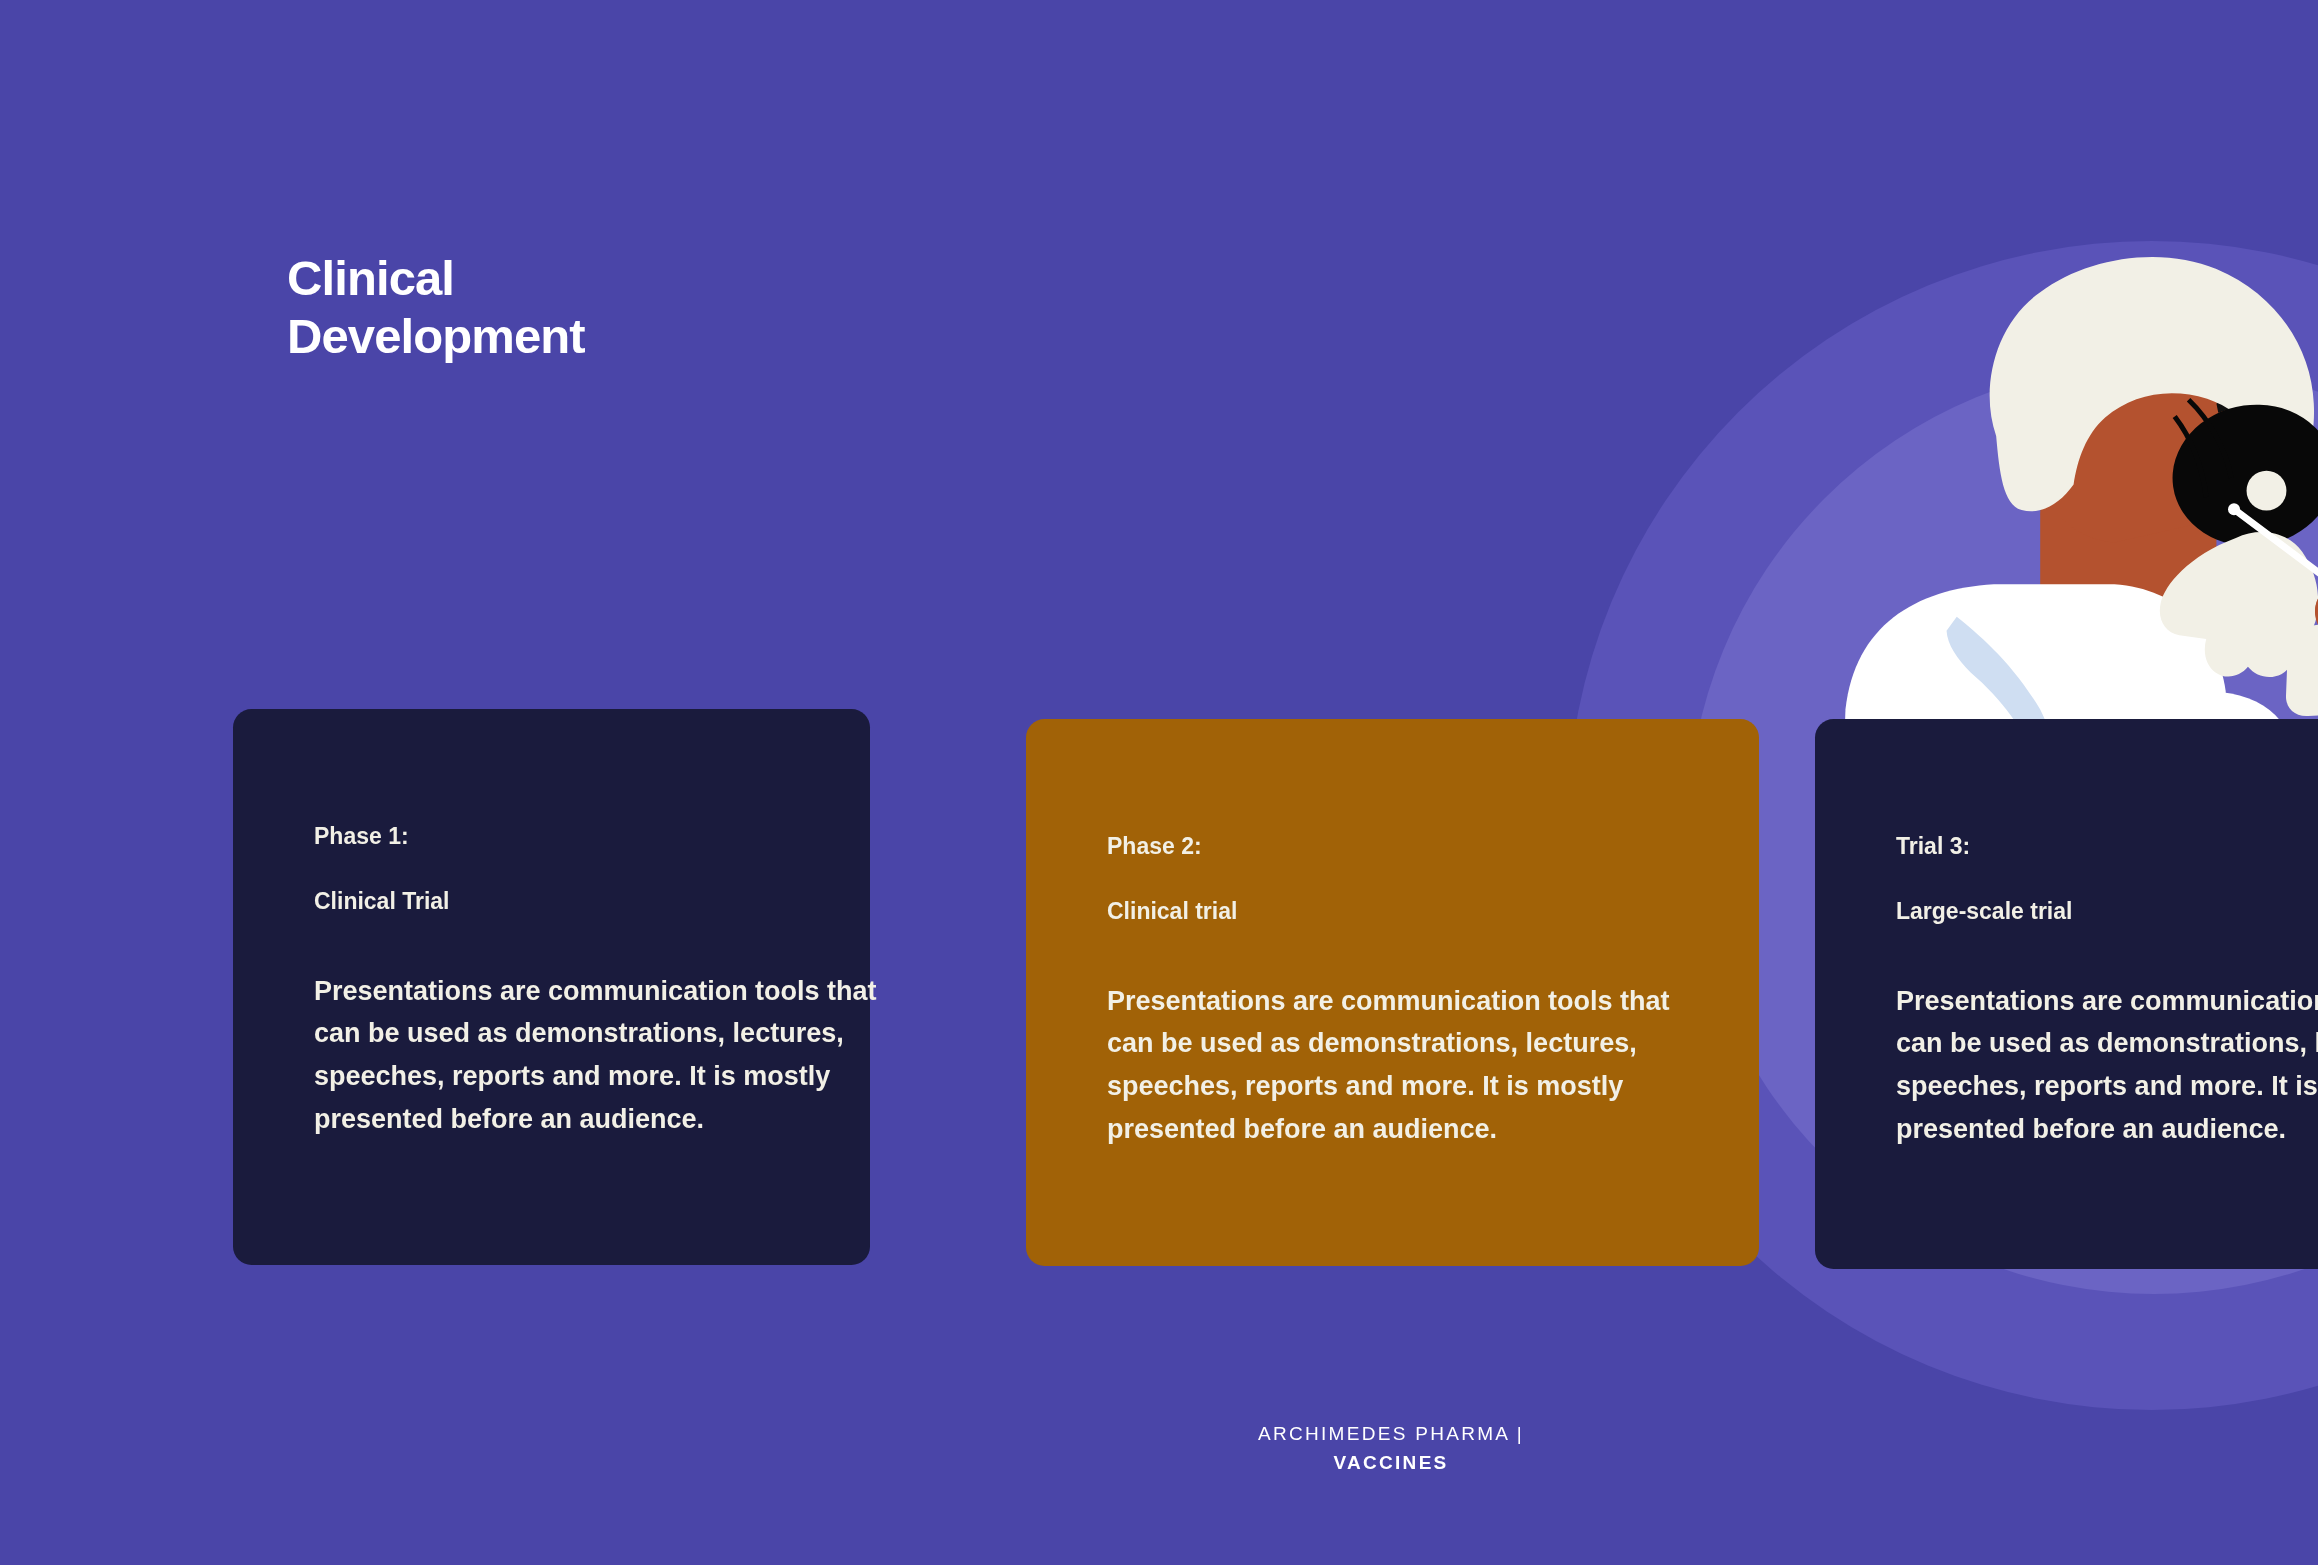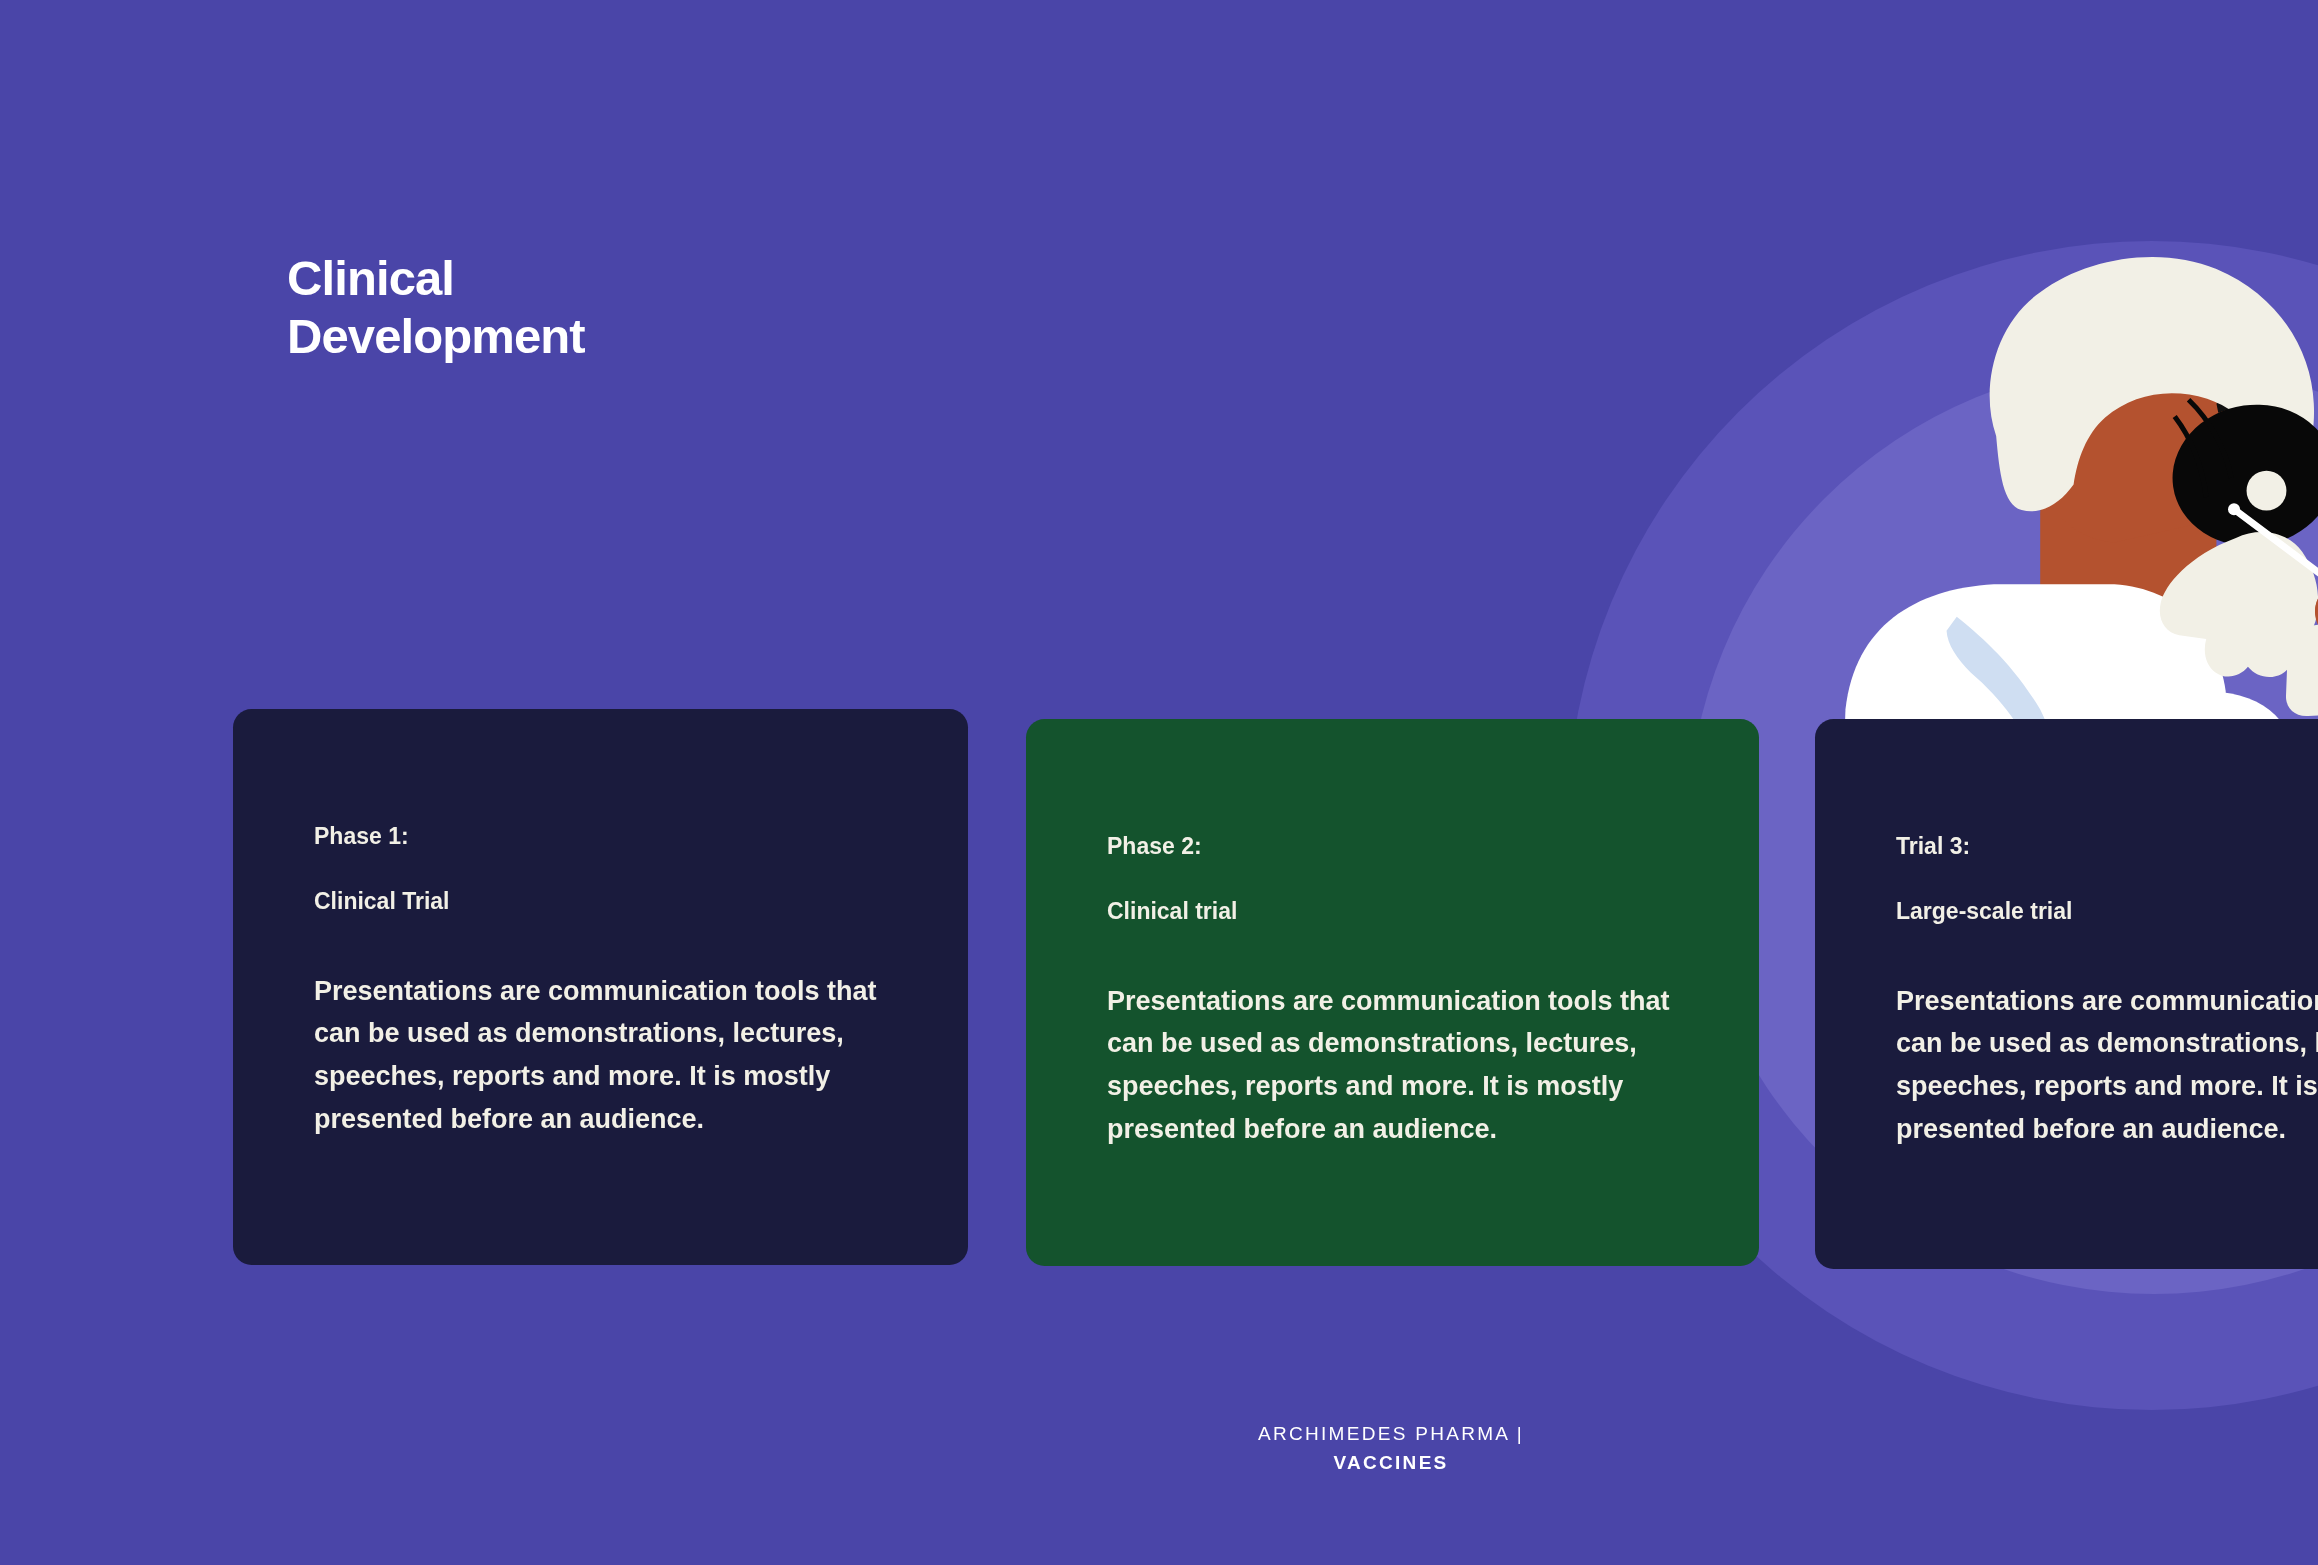--- a/index.html
+++ b/index.html
@@ -49,22 +49,22 @@
   #title .tline { display:block; }
 
   
   .card {
     position:absolute;
     top:709px;
     height:556px;
     border-radius:18.5px;
     padding:78px 0 0 81px;
   }
-  .card.c1 { left:233px;  width:735px; background:#1a1b3d; }
-  .card.c2 { left:1026px; width:733px; top:719px; height:547px; background:#14532d; }
+  .card.c1 { left:233px;  width:637px; background:#1a1b3d; }
+  .card.c2 { left:1026px; width:733px; top:719px; height:547px; background:#a16207; }
   .card.c3 { left:1815px; width:735px; top:719px; height:550px; background:#1a1b3d; }
 
   .card-heading {
     color:#f2f0e6;
     font-size:23px;
     font-weight:bold;
     line-height:1.42;
     white-space:pre-line;
   }
   .card-body {

